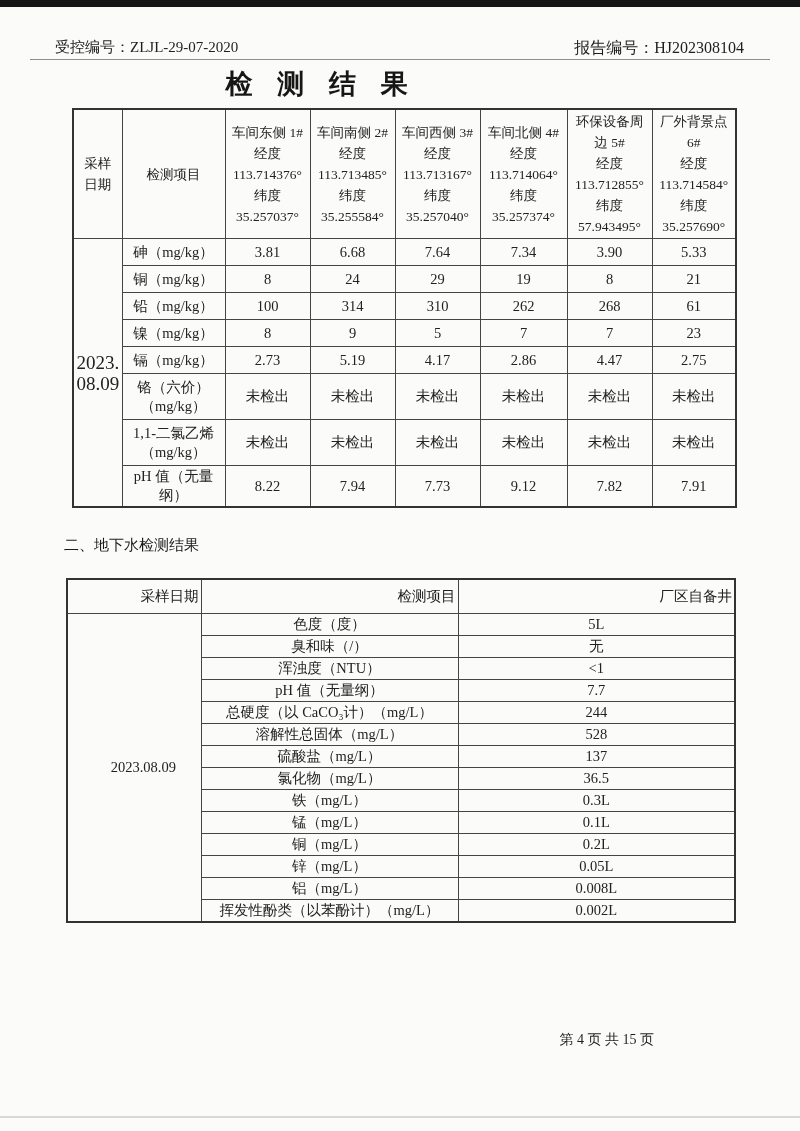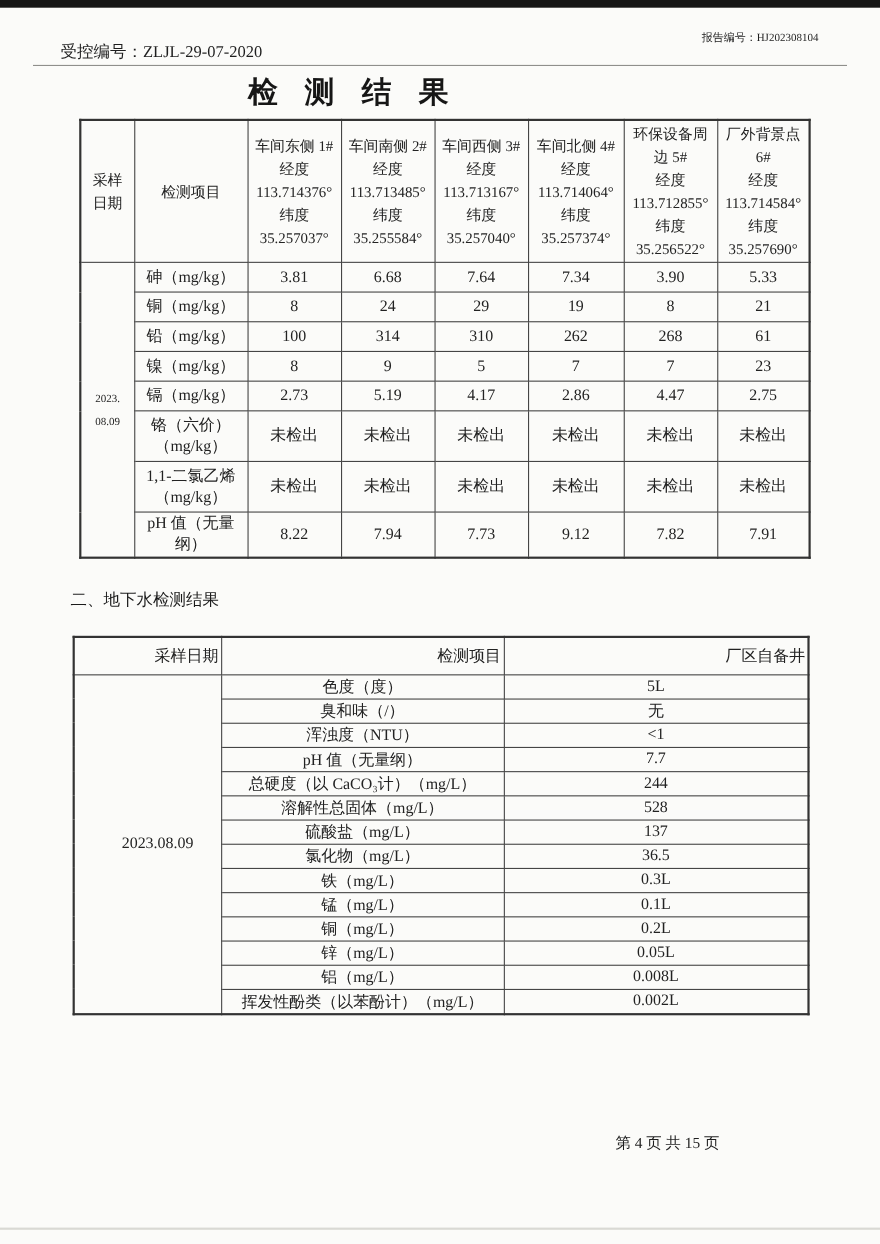--- a/index.html
+++ b/index.html
@@ -8,21 +8,21 @@
     position: relative;
     background: #fbfbf9;
     font-family: "Liberation Serif", "DejaVu Serif", serif;
     color: #1e1e1e;
     overflow: hidden;
   }
   .topbar { position: absolute; top: 0; left: 0; width: 800px; height: 7px; background: #161616; }
   .bottomline { position: absolute; top: 1116px; left: 0; width: 800px; height: 2px; background: #d9d9d4; }
 
   .ctrl-no { position: absolute; top: 38px; left: 55px; font-size: 15px; }
-  .rpt-no  { position: absolute; top: 27px; right: 56px; font-size: 10px; }
+  .rpt-no  { position: absolute; top: 38px; right: 56px; font-size: 16px; }
   .head-rule { position: absolute; top: 59px; left: 30px; width: 740px; border-bottom: 1px solid #8f8f8c; }
 
   .doc-title {
     position: absolute; top: 66px; left: 0; width: 642px;
     text-align: center; font-size: 27px; font-weight: bold; letter-spacing: 9px;
     color: #161616;
   }
 
   table { border-collapse: collapse; table-layout: fixed; }
   th, td {
@@ -35,21 +35,21 @@
     padding: 1px 2px;
   }
 
   .tbl1 { position: absolute; top: 108px; left: 72px; width: 663px; border: 2px solid #333; }
   .tbl1 th { font-size: 13.5px; line-height: 21px; }
   .tbl1 td { font-size: 14.5px; line-height: 19px; }
   .tbl1 .hrow { height: 128px; }
   .tbl1 .r1 { height: 27px; }
   .tbl1 .r2 { height: 46px; }
   .tbl1 .r3 { height: 41px; }
-  .tbl1 .datecell { font-size: 10px; line-height: 21px; }
+  .tbl1 .datecell { font-size: 19px; line-height: 21px; }
 
   .tbl2 { position: absolute; top: 578px; left: 66px; width: 668px; border: 2px solid #333; }
   .tbl2 th { font-size: 14.5px; height: 34px; text-align: right; }
   .tbl2 td { font-size: 14.5px; height: 15px; }
   .tbl2 .datecell { font-size: 14.5px; padding-left: 20px; }
 
   .sec-head { position: absolute; top: 536px; left: 64px; font-size: 15px; font-weight: normal; color: #1a1a1a; }
   .footer { position: absolute; top: 1031px; left: 0; width: 654px; text-align: right; font-size: 14px; }
 </style>
 </head>
@@ -97,21 +97,21 @@
     <th>车间北侧 4#
 经度
 113.714064°
 纬度
 35.257374°</th>
     <th>环保设备周
 边 5#
 经度
 113.712855°
 纬度
-35.256522°</th>
+57.943495°</th>
     <th>厂外背景点
 6#
 经度
 113.714584°
 纬度
 35.257690°</th>
   </tr>
   <tr class="r1">
     <td class="datecell" rowspan="8">2023.
 08.09</td>

